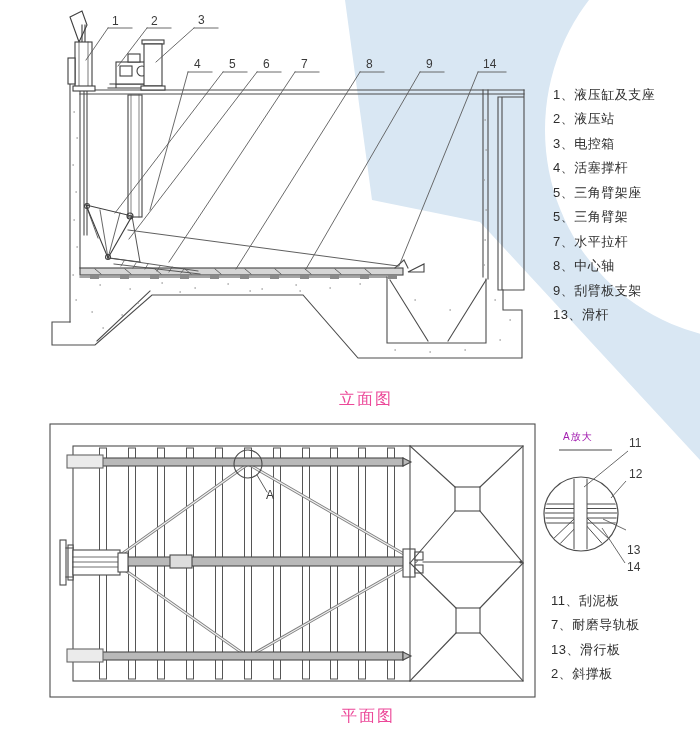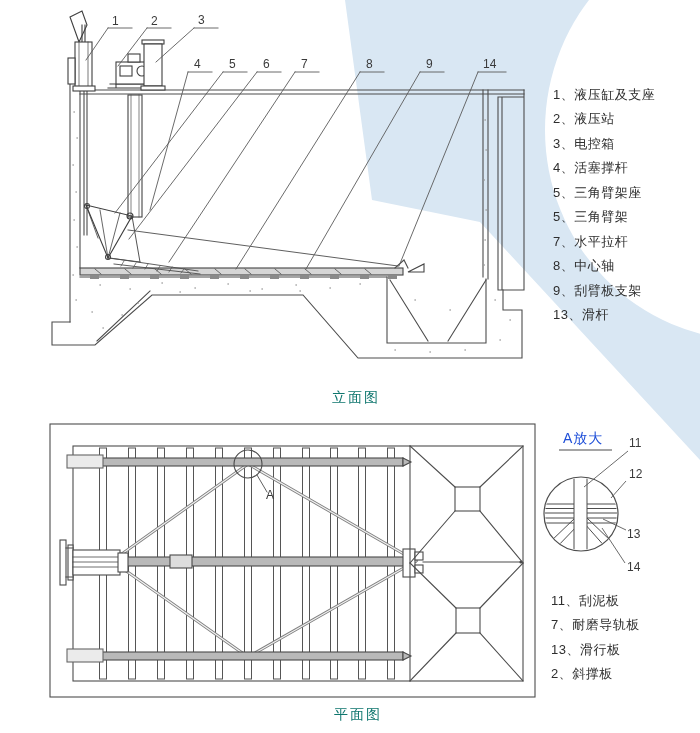--- a/index.html
+++ b/index.html
@@ -5,22 +5,22 @@
   html,body{margin:0;padding:0;}
   body{
     width:700px;height:733px;position:relative;overflow:hidden;background:#ffffff;
     font-family:"Liberation Sans","DejaVu Sans",sans-serif;color:#2b2b2b;
   }
   #stage{position:absolute;left:0;top:0;width:700px;height:733px;}
   svg{position:absolute;left:0;top:0;}
   .lbl{position:absolute;white-space:nowrap;color:#333;}
   .callout{font-size:12px;color:#3a3a3a;}
   .legend-item{font-size:13px;letter-spacing:0.5px;color:#2e2e2e;}
-  .caption{font-size:14px;letter-spacing:2px;color:#0f766e;}
-  .detail-title{font-size:14px;letter-spacing:1px;color:#1d4ed8;}
+  .caption{font-size:16px;letter-spacing:2px;color:#ec4899;margin-left:7px;}
+  .detail-title{font-size:10px;letter-spacing:1px;color:#a21caf;}
 </style>
 </head>
 <body>
 
 <div id="stage">
 
 <svg width="700" height="733" viewBox="0 0 700 733">
 
   <g>
     <polygon points="345,0 630,0 700,75 700,460 480,222 372,200" fill="#d9e7f3"></polygon>
@@ -226,21 +226,21 @@
   </div>
 
   <div class="lbl caption" style="left:332px;top:389px">立面图</div>
   <div class="lbl caption" style="left:334px;top:706px">平面图</div>
 
   <div class="lbl callout" style="left:266px;top:488px">A</div>
   <div class="lbl detail-title" style="left:563px;top:430px">A放大</div>
 
   <div class="lbl callout" style="left:629px;top:436px">11</div>
   <div class="lbl callout" style="left:629px;top:467px">12</div>
-  <div class="lbl callout" style="left:627px;top:527px">13</div>
+  <div class="lbl callout" style="left:627px;top:543px">13</div>
   <div class="lbl callout" style="left:627px;top:560px">14</div>
 
   <div>
     <div class="lbl legend-item" style="left:551px;top:592px">11、刮泥板</div>
     <div class="lbl legend-item" style="left:551px;top:616px">7、耐磨导轨板</div>
     <div class="lbl legend-item" style="left:551px;top:641px">13、滑行板</div>
     <div class="lbl legend-item" style="left:551px;top:665px">2、斜撑板</div>
   </div>
 
 </div>

